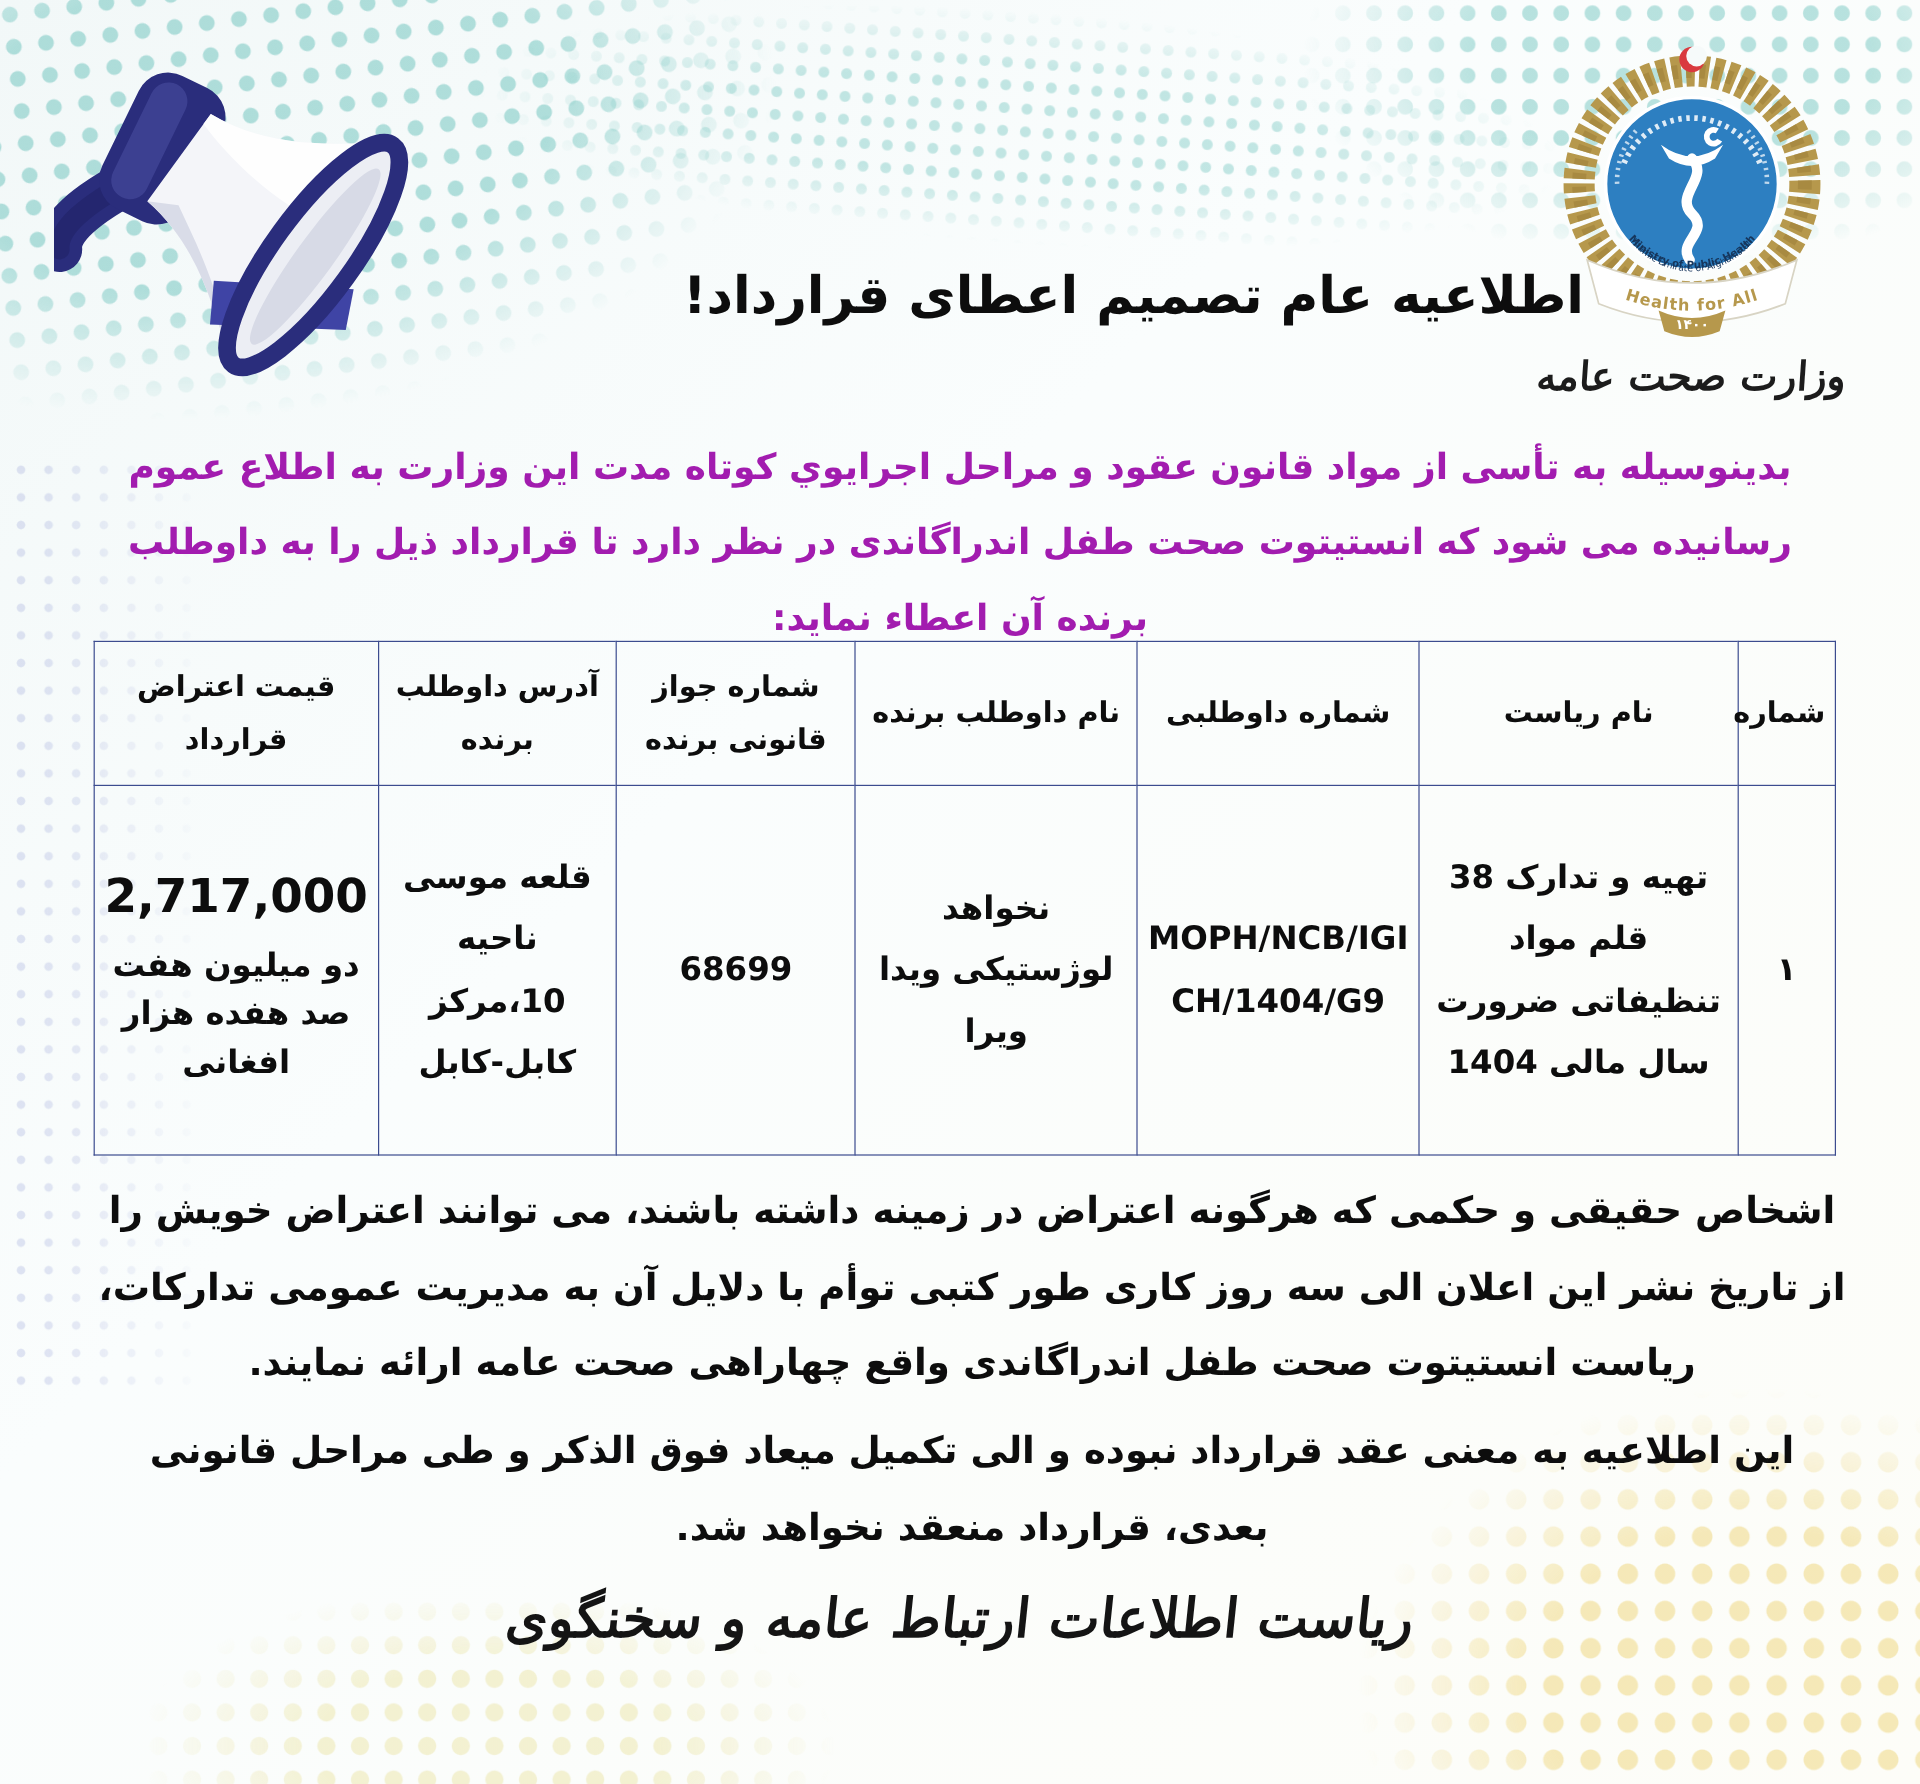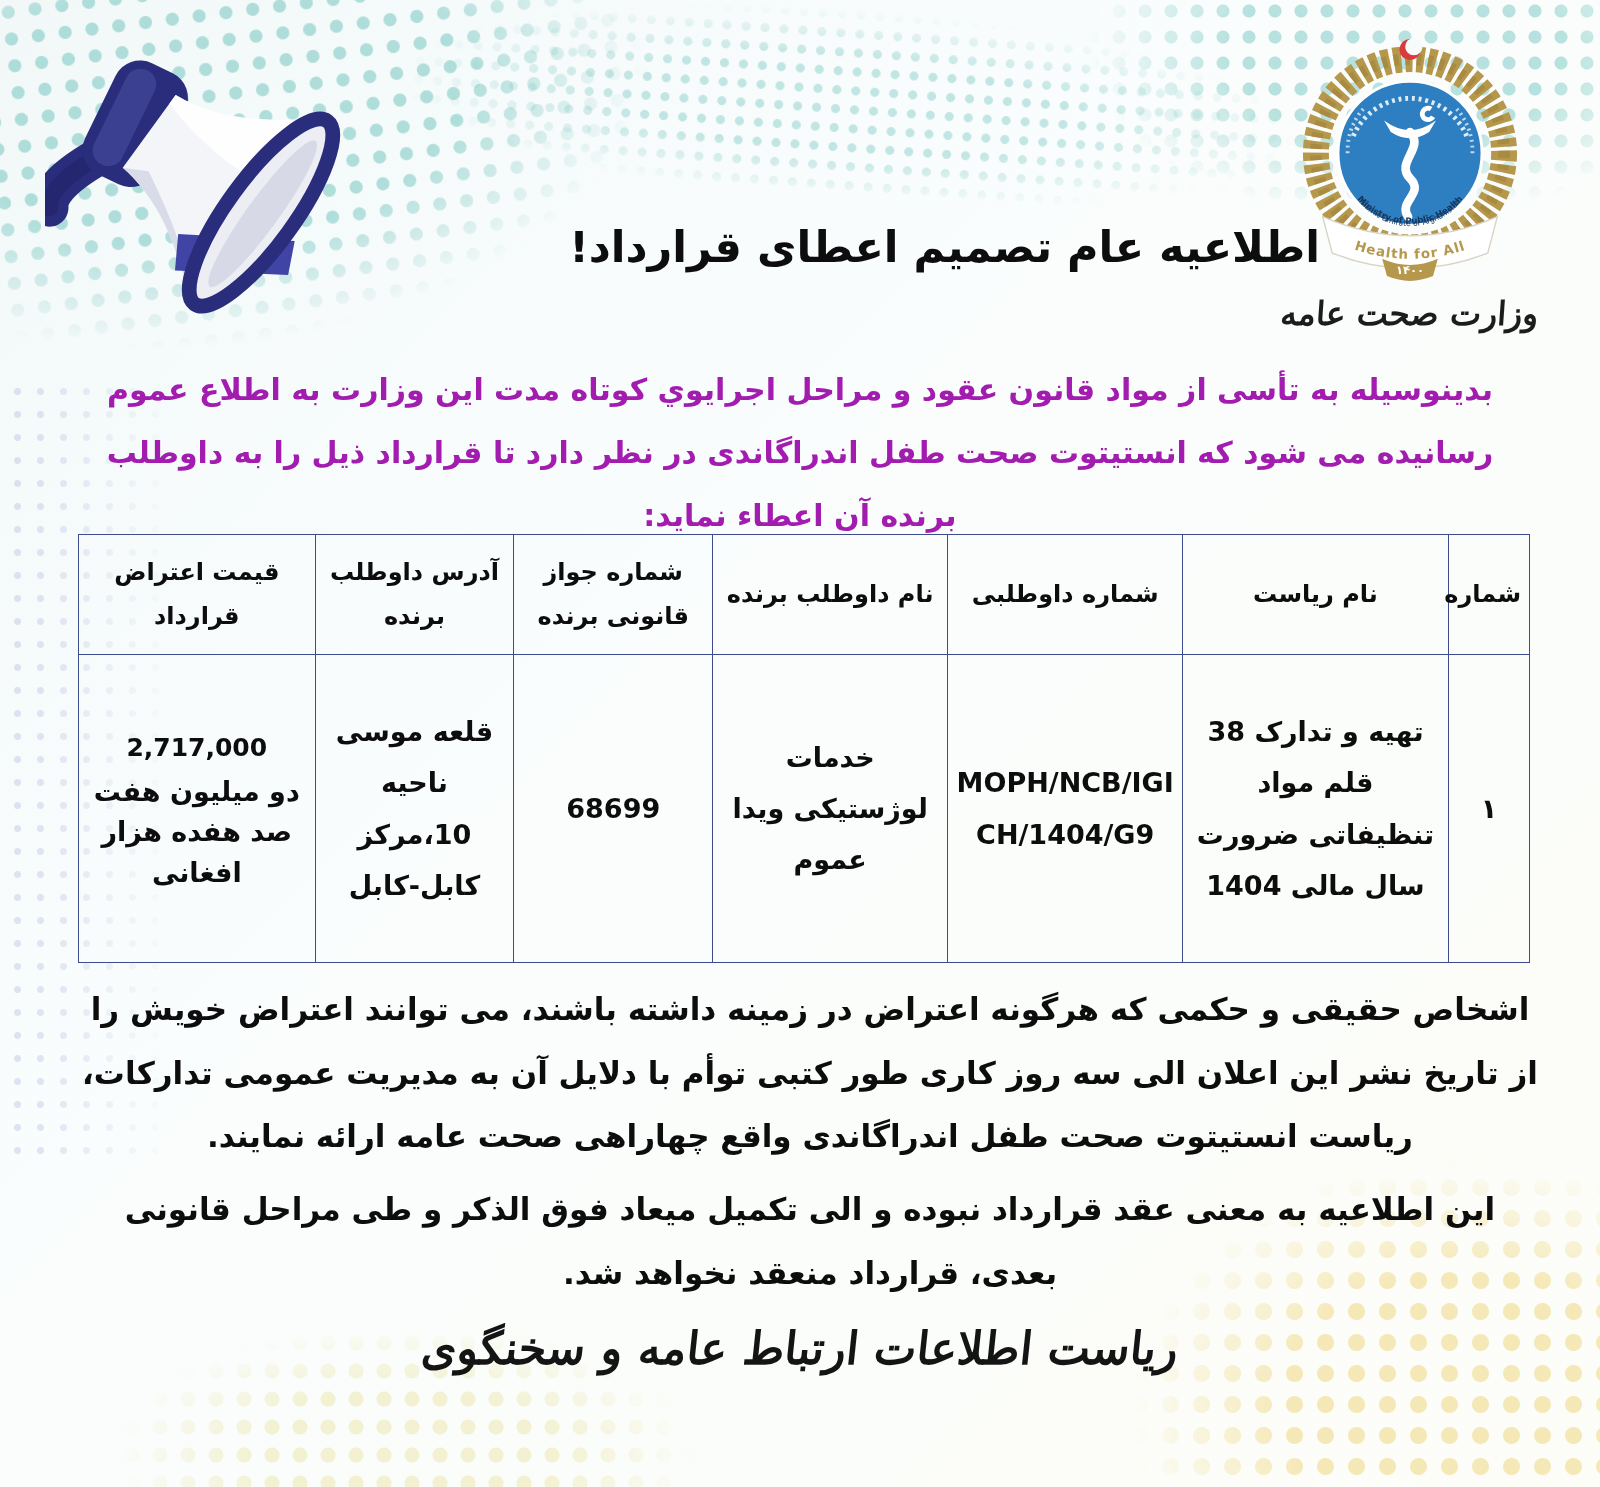--- a/index.html
+++ b/index.html
@@ -89,21 +89,21 @@
     border:1.7px solid #3c4c8f;
     text-align:center; vertical-align:middle;
     padding:6px 8px;
     font-weight:bold; color:#0d0d0d;
   }
   table.award th { height:120px; font-size:24px; line-height:1.8; }
   table.award td { height:308px; font-size:27px; line-height:1.9; }
   td.cell-bid { direction:ltr; font-size:25px; overflow-wrap:anywhere; line-height:1.7; }
   td.cell-license { font-size:28px; }
   td.cell-number { font-size:32px; }
-  .price-amount { display:block; font-size:25px; direction:ltr; }
+  .price-amount { display:block; font-size:39px; direction:ltr; }
   .price-words { display:block; font-size:27px; line-height:1.5; }
 
   .para {
     position:absolute; left:62px; right:62px;
     direction:rtl; text-align:center;
     font-size:31px; font-weight:bold; line-height:2.05; color:#0d0d0d;margin-left:20px;
   }
   #para-objection { top:978px; }
   #para-disclaimer { top:1178px; }
 
@@ -209,21 +209,21 @@
       <th>شماره داوطلبی</th>
       <th>نام داوطلب برنده</th>
       <th>شماره جواز قانونی برنده</th>
       <th>آدرس داوطلب برنده</th>
       <th>قیمت اعتراض قرارداد</th>
     </tr>
     <tr>
       <td class="cell-number">۱</td>
       <td>تهیه و تدارک 38 قلم مواد تنظیفاتی ضرورت سال مالی 1404</td>
       <td class="cell-bid">MOPH/NCB/IGICH/1404/G9</td>
-      <td>خدمات لوژستیکی ویدا عموم</td>
+      <td>نخواهد لوژستیکی ویدا ویرا</td>
       <td class="cell-license">68699</td>
       <td>قلعه موسی ناحیه 10،مرکز کابل-کابل</td>
       <td>
         <span class="price-amount">2,717,000</span>
         <span class="price-words">دو میلیون هفت صد هفده هزار افغانی</span>
       </td>
     </tr>
   </tbody>
     </table>
 </div>

